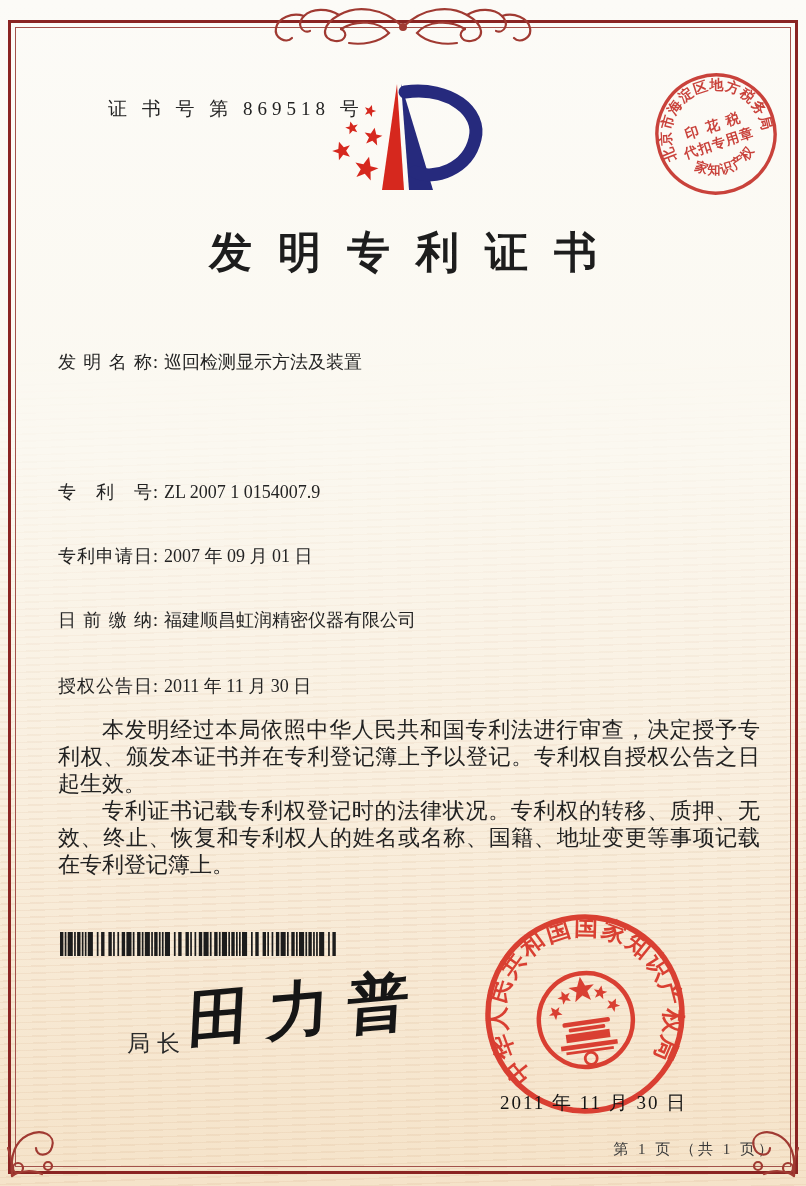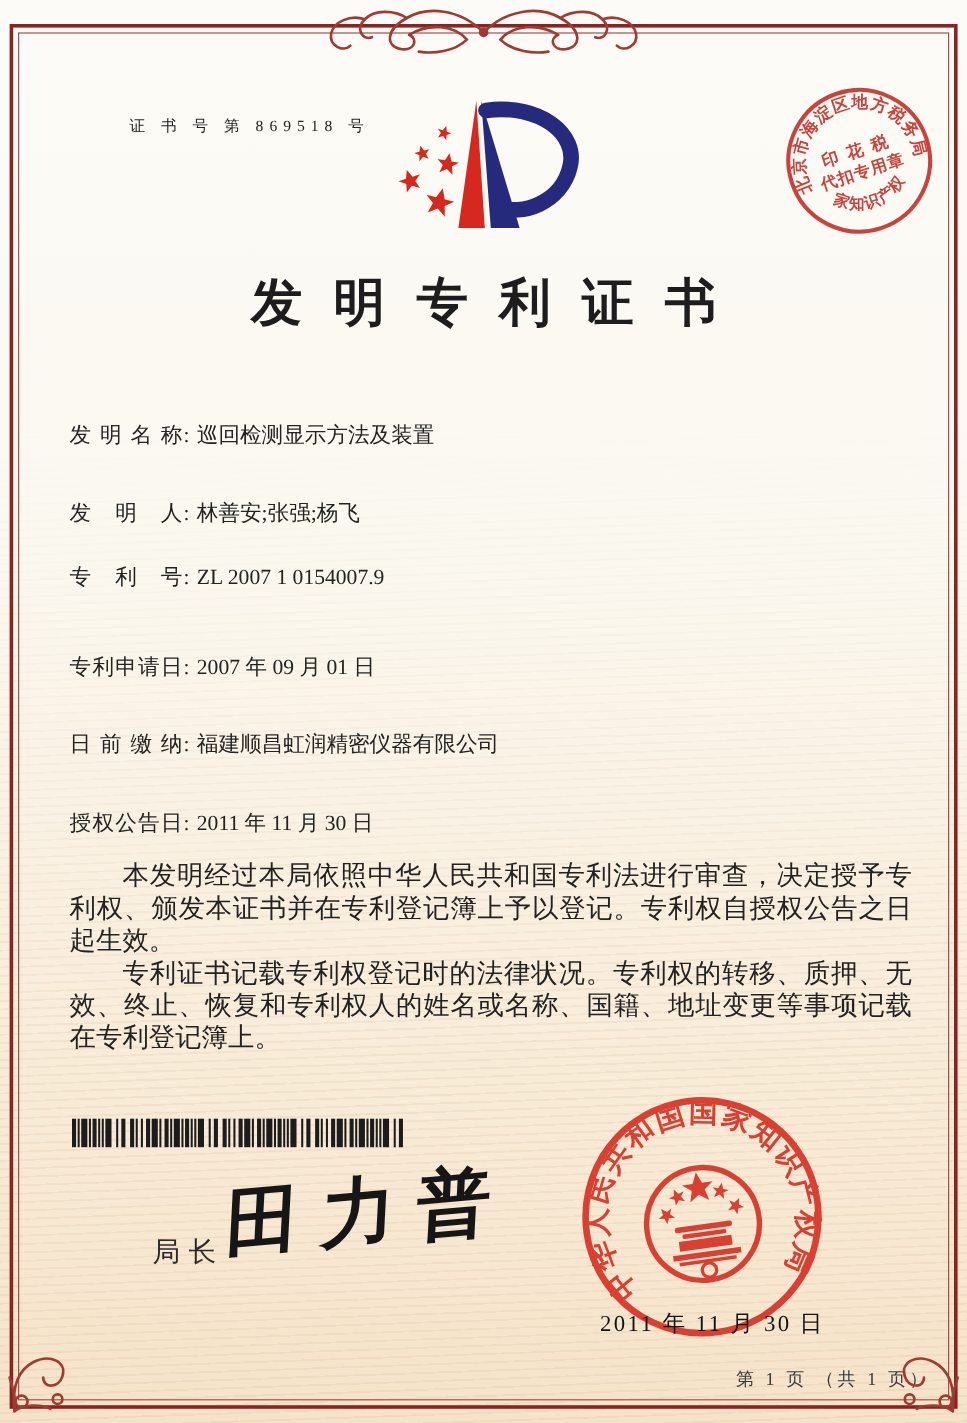--- a/index.html
+++ b/index.html
@@ -15,21 +15,21 @@
   .texture{
     position:absolute;inset:0;
     background:repeating-linear-gradient(178deg,rgba(205,160,120,0.13) 0 1.5px,rgba(255,255,255,0) 1.5px 7px);
     -webkit-mask-image:linear-gradient(180deg,transparent 0%,transparent 30%,#000 75%);
     mask-image:linear-gradient(180deg,transparent 0%,transparent 30%,#000 75%);
     pointer-events:none;
   }
   .abs{position:absolute;}
   .frame-outer{position:absolute;left:8px;right:8px;top:20px;bottom:12px;border:3px solid #8a2422;}
   .frame-inner{position:absolute;left:15px;right:15px;top:27px;bottom:19px;border:1px solid #a3524b;}
-  .cert-number{left:108px;top:96px;font-size:13px;letter-spacing:5px;text-align:center;}
+  .cert-number{left:108px;top:96px;font-size:19px;letter-spacing:5px;text-align:center;}
   .cert-title{left:0;right:0;top:224px;text-align:center;font-size:43px;font-weight:700;letter-spacing:26px;text-indent:26px;color:#1d1d1d;}
   .field-row{left:58px;right:36px;font-size:18px;white-space:nowrap;}
   .field-label{display:inline-block;width:94px;text-align:justify;text-align-last:justify;-moz-text-align-last:justify;}
   .field-colon{display:inline-block;margin:0 6px 0 1px;}
   .body-text{left:58px;right:46px;top:716px;}
   .body-text p{margin:0;text-indent:2em;font-size:22px;line-height:27px;text-align:justify;color:#222;}
   .footer{left:0;right:30px;top:1140px;text-align:right;font-size:15px;letter-spacing:3px;color:#3a3a3a;}
   .sig-role{left:127px;top:1028px;font-size:23px;letter-spacing:7px;color:#2a2a2a;}
   .sig-name{left:188px;top:978px;font-size:62px;font-weight:700;letter-spacing:18px;color:#161616;
             transform:rotate(-5deg) skewX(-8deg);transform-origin:left center;}
@@ -119,24 +119,21 @@
       <text x="72" y="70" text-anchor="middle" font-size="14" font-weight="bold" fill="#c5332c" letter-spacing="2">印 花 税</text>
       <text x="72" y="88" text-anchor="middle" font-size="13.5" font-weight="bold" fill="#c5332c" letter-spacing="1">代扣专用章</text>
     </g>
   </svg>
 
   <div class="abs field-row" style="top:350px">
     <span class="field-label">发明名称</span><span class="field-colon">:</span><span>巡回检测显示方法及装置</span>
   </div>
 
   <div class="abs cert-title">发明专利证书</div>
-  <div class="abs field-row" style="top:415px">
-    <span class="field-label">发明人</span><span class="field-colon">:</span><span>林善安;张强;杨飞</span>
-  </div>
-  <div class="abs field-row" style="top:469px">
+  <div class="abs field-row" style="top:480px">
     <span class="field-label">专利号</span><span class="field-colon">:</span><span>ZL 2007 1 0154007.9</span>
   </div>
   <div class="abs field-row" style="top:544px">
     <span class="field-label">专利申请日</span><span class="field-colon">:</span><span>2007 年 09 月 01 日</span>
   </div>
   <div class="abs field-row" style="top:608px">
     <span class="field-label">日前缴纳</span><span class="field-colon">:</span><span>福建顺昌虹润精密仪器有限公司</span>
   </div>
   <div class="abs field-row" style="top:674px">
     <span class="field-label">授权公告日</span><span class="field-colon">:</span><span>2011 年 11 月 30 日</span>

